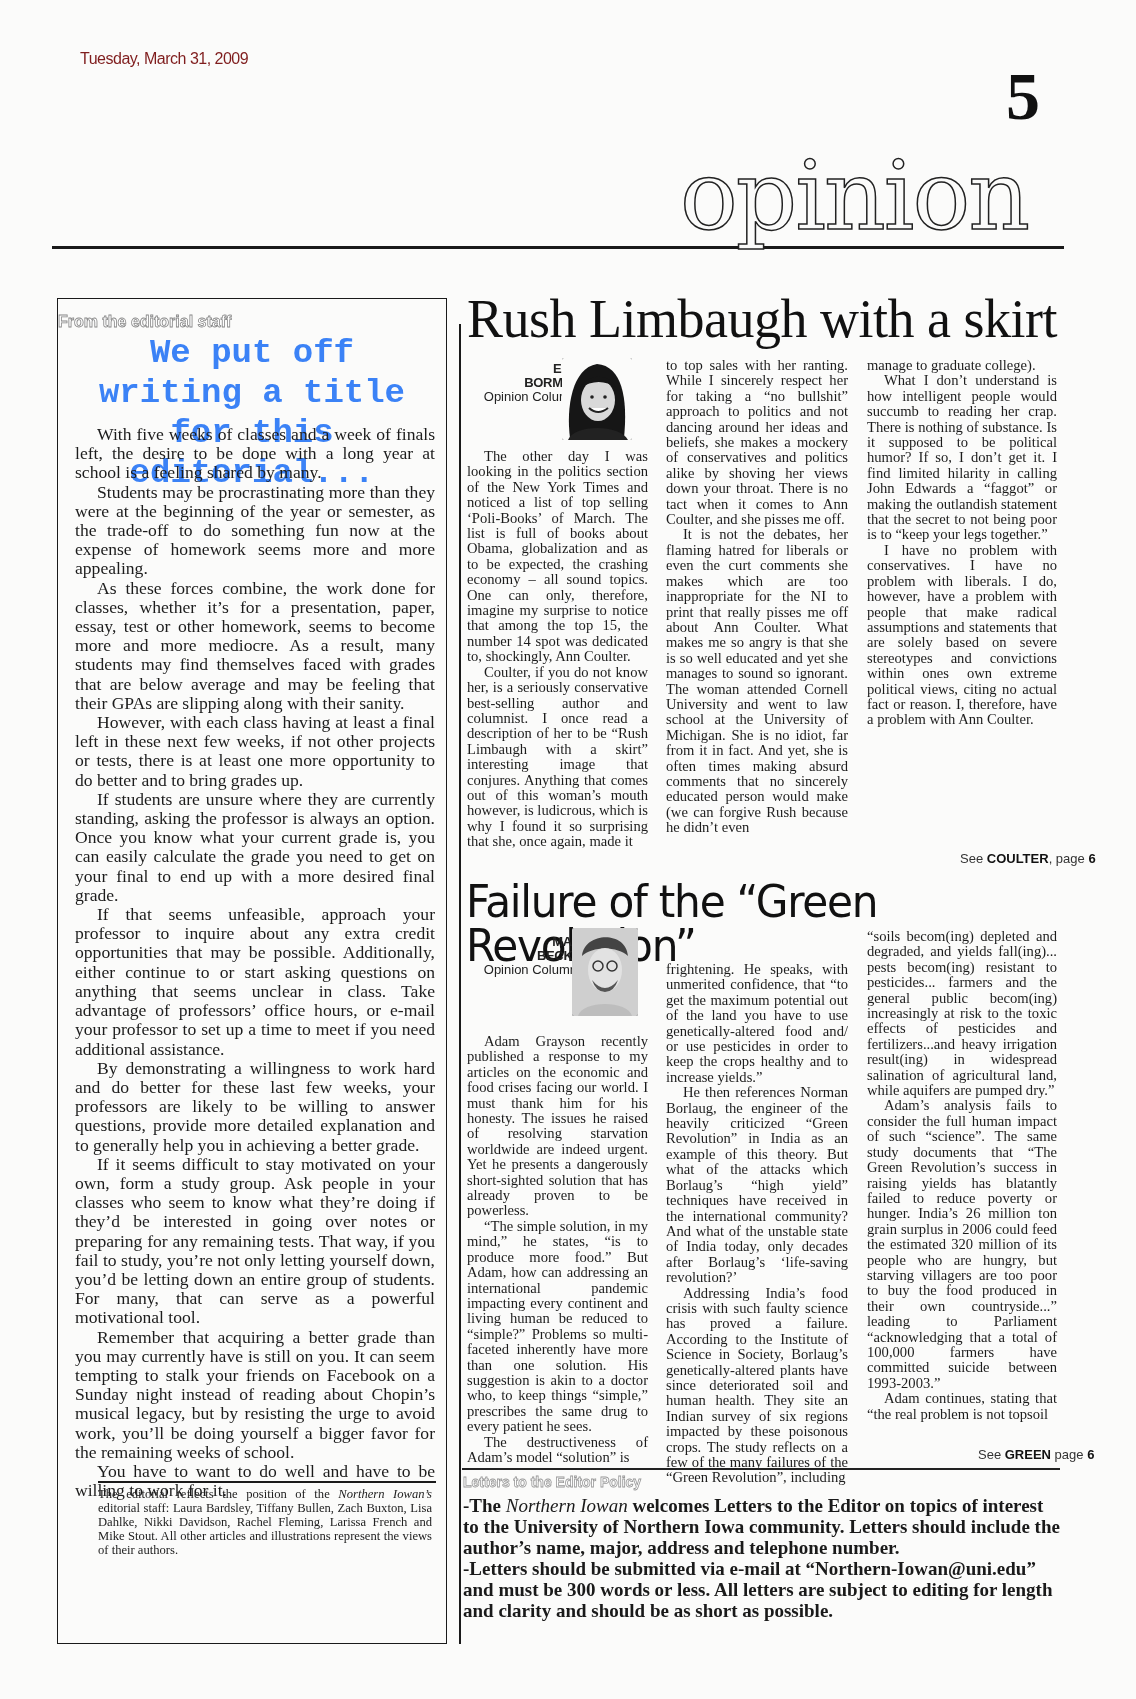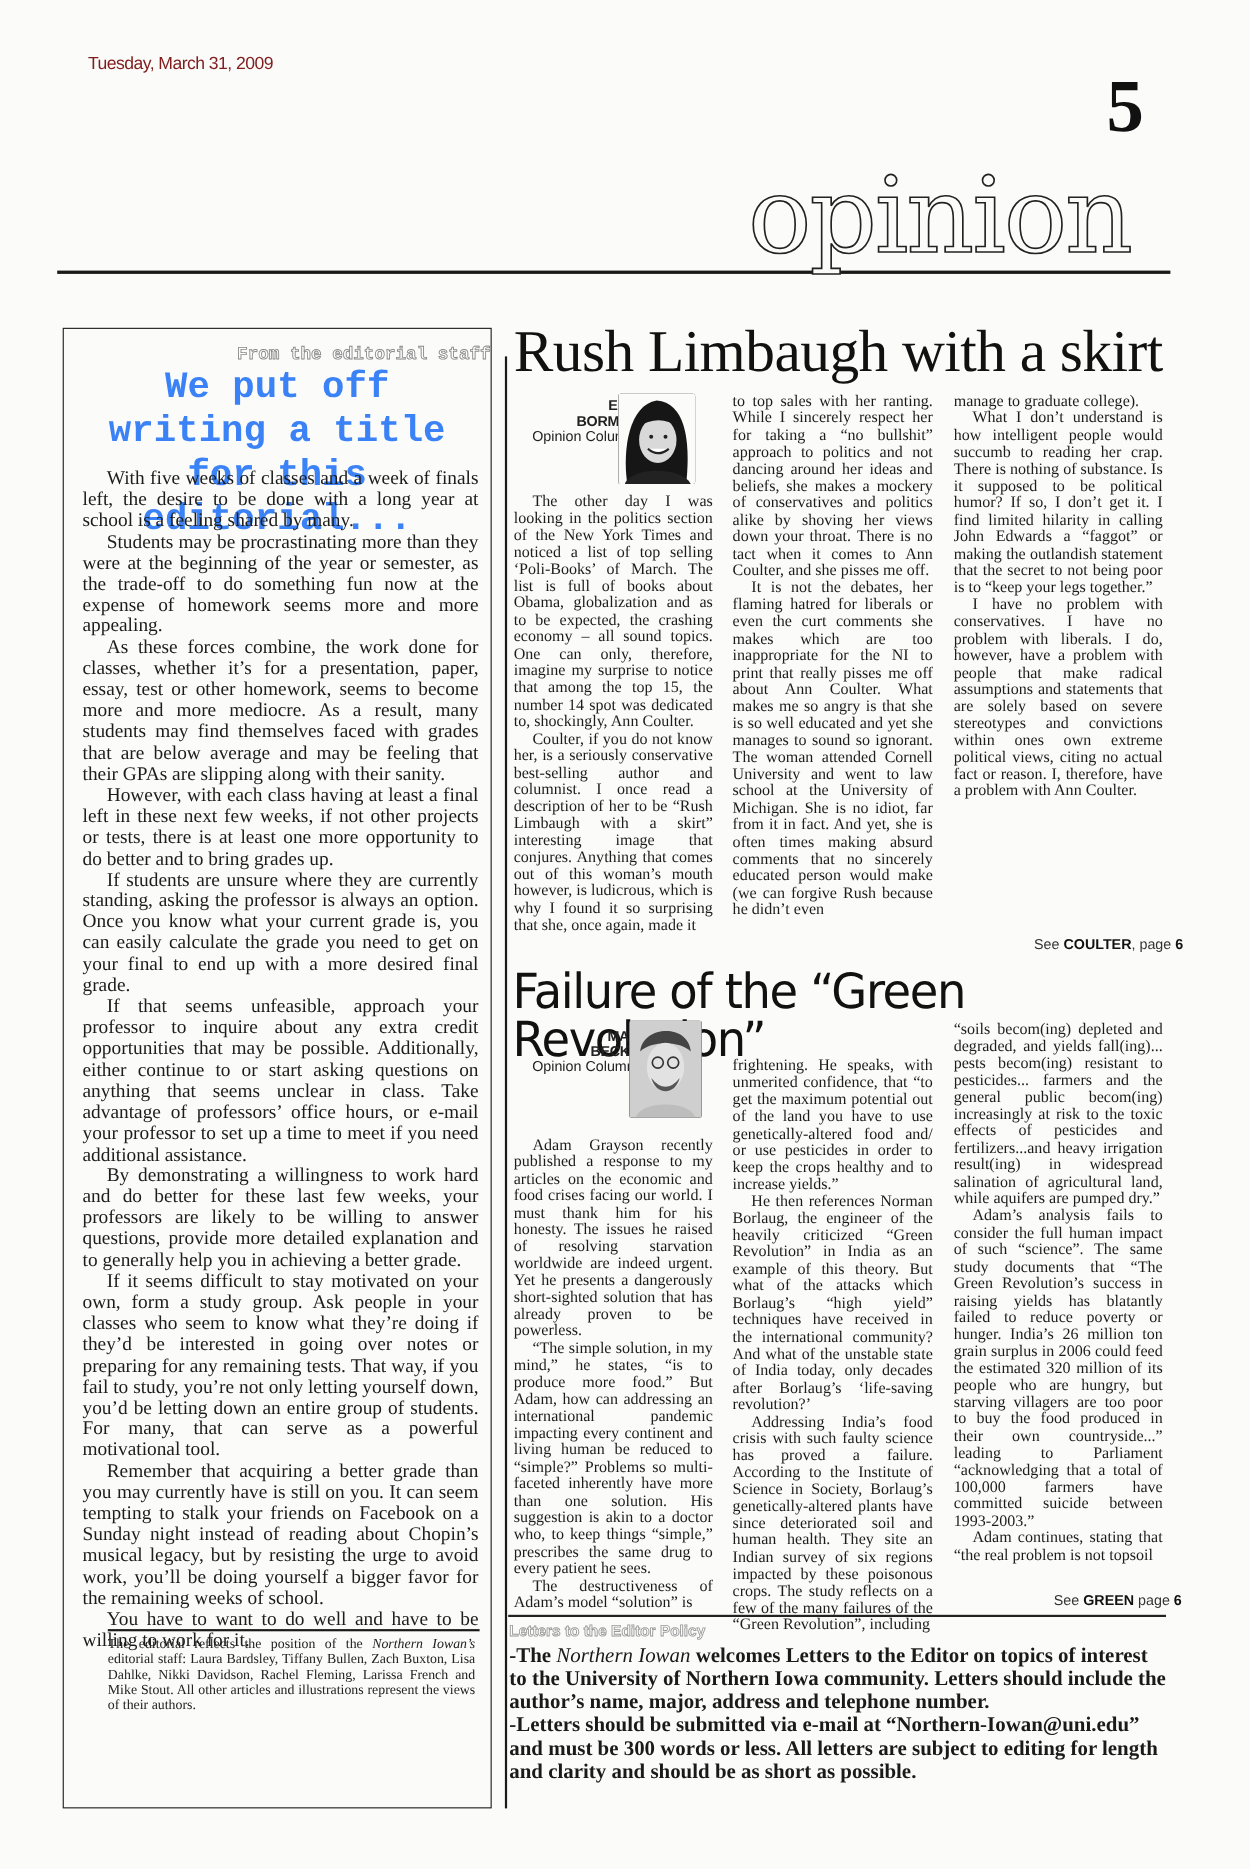--- a/index.html
+++ b/index.html
@@ -22,22 +22,22 @@
     left:680px; top:148px; font-family:"DejaVu Serif", serif;
     font-size:96px; line-height:1; color:#fbfbfa; letter-spacing:-2px;
     -webkit-text-stroke:1.5px #222; z-index:2;
   }
   
   .ed-box {
     left:57px; top:298px; width:390px; height:1346px;
     border:1.5px solid #1a1a1a; box-sizing:border-box;
   }
   .ed-kicker {
-    position:absolute; left:0; width:100%; top:14px; text-align:right;
-    font-family:Liberation Mono, monospace; font-weight:bold; font-size:16px;
+    position:absolute; left:0; width:100%; top:14px; text-align:left;
+    font-family:Liberation Sans, sans-serif; font-weight:bold; font-size:16px;
     color:#fff; -webkit-text-stroke:0.8px #888;
   }
   .ed-title {
     position:absolute; left:14px; right:14px; top:34px; text-align:center;
     font-size:34px; font-weight:bold; line-height:40px; color:#3b82f6;font-family:Liberation Mono, monospace;
   }
   .ed-body {
     position:absolute; left:17px; right:11px; top:126px;
     font-size:17.6px; line-height:19.2px; text-align:justify; color:#1c1c1c;
   }
@@ -56,21 +56,21 @@
   .byline {
     font-family:"Liberation Sans", sans-serif; text-align:right; font-size:13px; line-height:14px; color:#222;
   }
   .byline .nm { font-weight:bold; font-size:13px; letter-spacing:-0.3px; display:block; }
   .byline .role { display:block; }
   .photo {
     background:#3a3a3a; border-radius:2px; overflow:hidden;
   }
   .photo svg { display:block; }
   .jump {
-    font-family:"Liberation Sans", sans-serif; font-size:13px; color:#333;
+    font-family:"Liberation Sans", sans-serif; font-size:13px; color:#333;margin-left:20px;
   }
   .jump b { color:#111; }
   .headline2 {
     left:466px; top:880px; font-family:"DejaVu Sans", sans-serif; font-size:44px;
     font-weight:normal; line-height:1; letter-spacing:-1.3px; color:#111; transform:scaleX(0.96); transform-origin:left;
   }
   .letters-rule { left:462px; top:1468px; width:598px; height:2px; background:#222; }
   .letters-title {
     left:463px; top:1474px; font-family:"Liberation Sans", sans-serif; font-weight:bold;
     font-size:14px; color:#fff; -webkit-text-stroke:0.8px #999;

